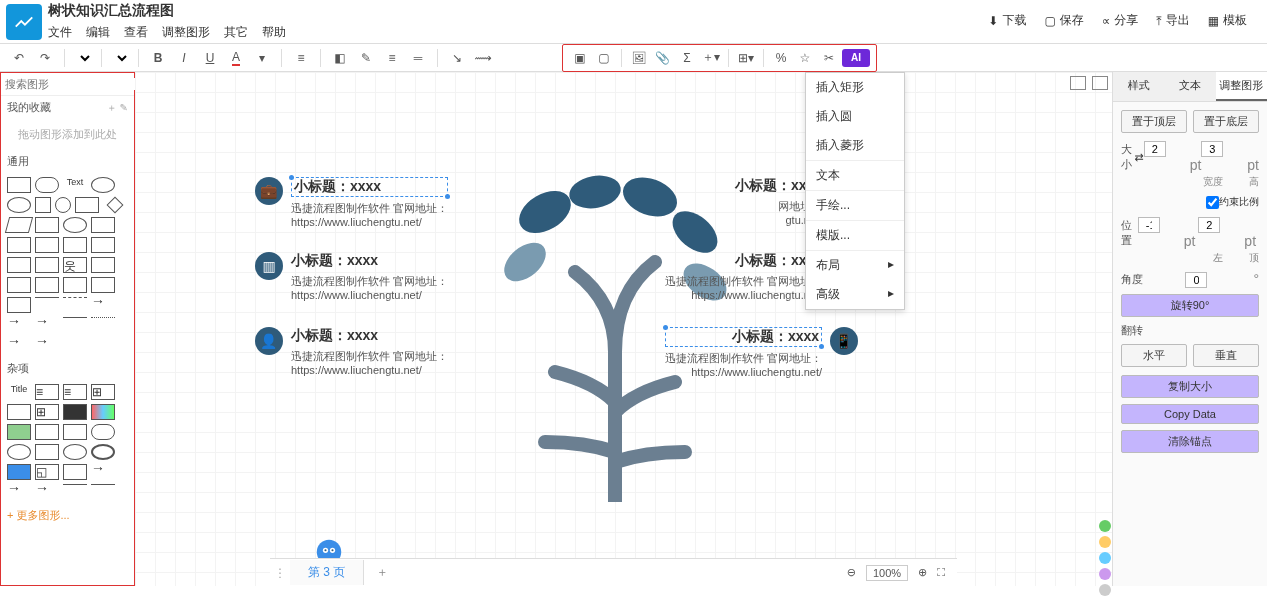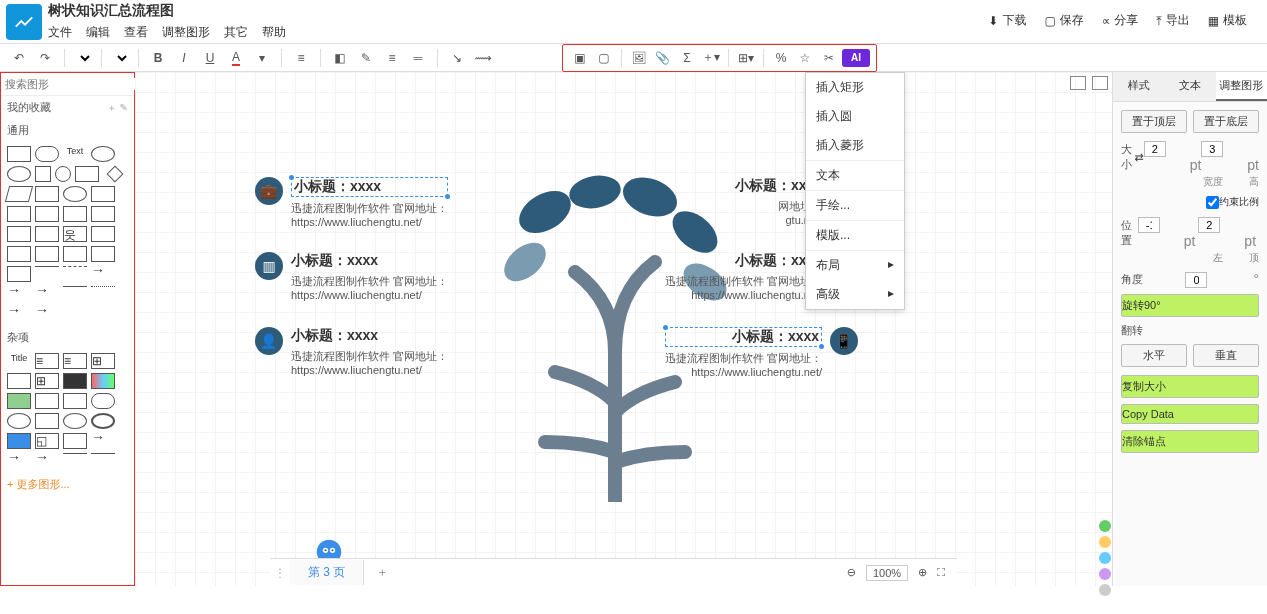--- a/index.html
+++ b/index.html
@@ -68,21 +68,21 @@
 .dropdown .sep { height:1px; background:#eee; }
 
 
 .sidebar-right { width:155px; border-left:1px solid #ddd; padding:0; background:#fafafa; }
 .tabs { display:flex; border-bottom:1px solid #ddd; }
 .tabs .tab { flex:1; text-align:center; padding:6px 0; font-size:11px; cursor:pointer; background:#f0f0f0; }
 .tabs .tab.active { background:#fff; border-bottom:2px solid #666; }
 .panel-body { padding:8px; font-size:11px; }
 .btn-row { display:flex; gap:6px; margin-bottom:8px; }
 .btn-sm { flex:1; border:1px solid #bbb; background:#f5f5f5; padding:3px 0; text-align:center; cursor:pointer; border-radius:2px; font-size:11px; }
-.btn-full { width:100%; border:1px solid #bbb; background:#bef264; padding:3px 0; text-align:left; cursor:pointer; border-radius:2px; font-size:11px; margin-bottom:6px; }
+.btn-full { width:100%; border:1px solid #bbb; background:#c4b5fd; padding:3px 0; text-align:center; cursor:pointer; border-radius:2px; font-size:11px; margin-bottom:6px; }
 .prop-row { display:flex; align-items:center; justify-content:space-between; margin-bottom:6px; }
 .prop-row label { color:#555; }
 .num-in { width:22px; border:1px solid #bbb; text-align:right; padding:1px 7px; font-size:11px; }
 .unit { font-size:14px; color:#888; margin-left:2px;padding-left:44px; }
 .sub-labels { display:flex; justify-content:flex-end; gap:26px; font-size:10px; color:#888; margin:-4px 0 6px; }
 .chk-row { display:flex; justify-content:flex-end; align-items:center; margin-bottom:8px; font-size:10px; }
 
 
 .footer { position:absolute; bottom:0; left:135px; right:155px; height:28px; border-top:1px solid #ddd; display:flex; align-items:center; background:#fff; }
 .page-tab { padding:4px 18px; border-right:1px solid #ddd; color:#3b8ee8; font-size:12px; background:#fafafa; }
@@ -197,20 +197,21 @@
 
   <div class="sidebar-left">
     <div class="search-row">
       <input placeholder="搜索图形" style="">
       <span class="mag">🔍</span>
     </div>
     <div class="section-hd">
         <span>我的收藏</span>
         <span class="mini">＋ ✎</span>
       </div>
+    <div class="drag-hint">拖动图形添加到此处</div>
     <div class="section-hd">
         <span>通用</span>
       </div>
     <div class="shape-grid">
       <div class="shape"></div>
       <div class="shape round"></div>
       <div class="shape text">Text</div>
       <div class="shape ellipse"></div>
       <div class="shape ellipse"></div>
       <div class="shape" style="width:16px"></div>

